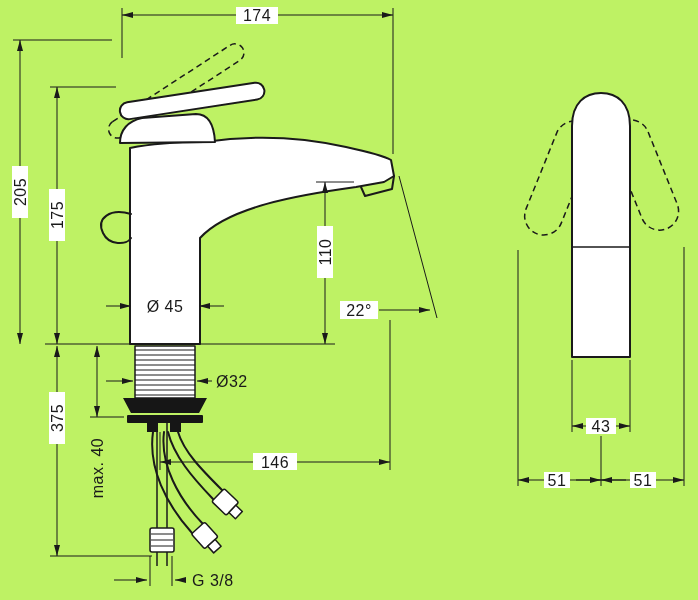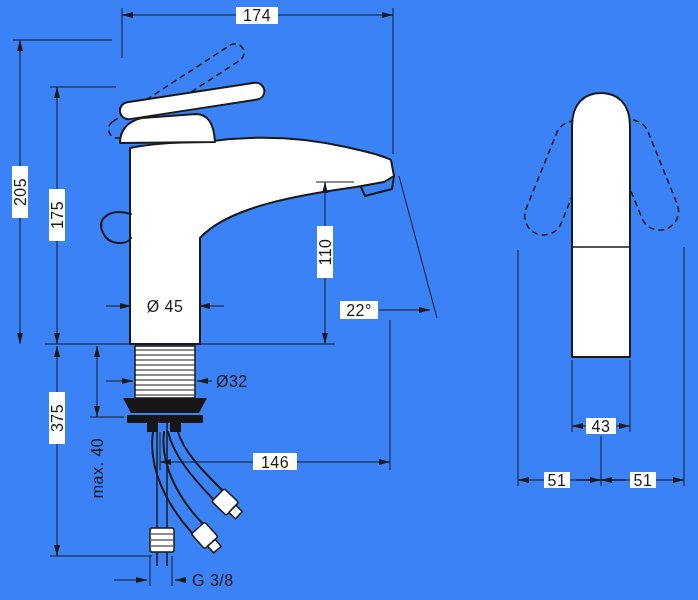--- a/index.html
+++ b/index.html
@@ -1,17 +1,17 @@
 <!DOCTYPE html>
 <html><head>
 <meta charset="utf-8">
 <style>
   html,body { margin:0; padding:0; background:#fff; }
   .stage {
-    width:698px; height:600px; background:#3b82f6; position:relative;
+    width:698px; height:600px; background:#bef264; position:relative;
     font-family:"Liberation Sans", sans-serif; overflow:hidden;
   }
   svg { display:block; }
   svg text {
     font-family:"Liberation Sans", sans-serif;
     font-size:16px; fill:#1a1a1a; letter-spacing:0.5px;
   }
   .dimtext { text-anchor:middle; dominant-baseline:central; }
   .dimtext-start { text-anchor:start; dominant-baseline:central; }
   .outline { fill:none; stroke:#1a1a1a; stroke-width:2; stroke-linejoin:round; stroke-linecap:round; }

